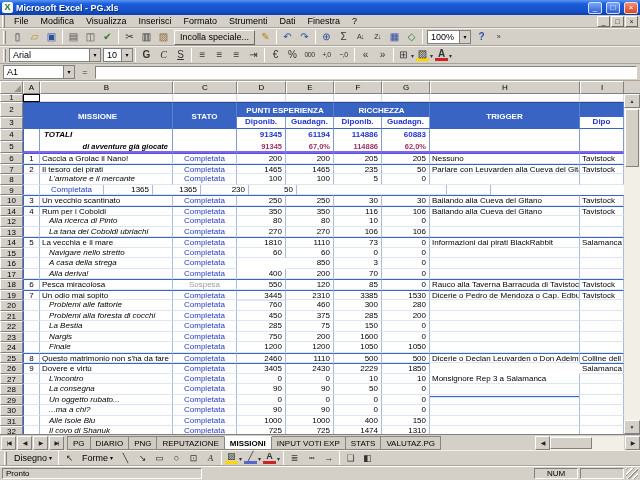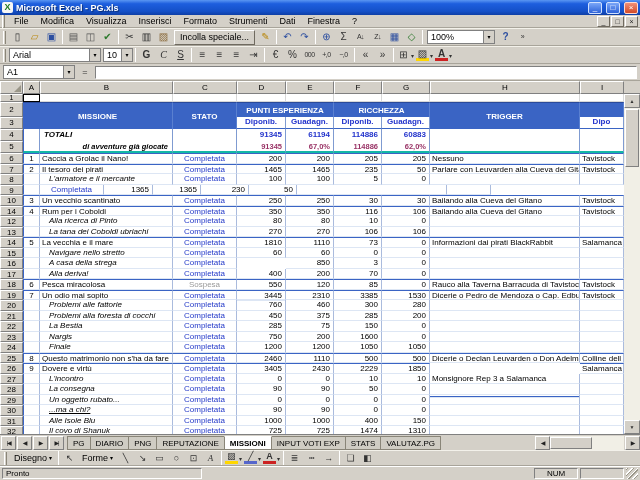--- a/index.html
+++ b/index.html
@@ -28,21 +28,21 @@
   .tb-glyph.small{font-size:7px;letter-spacing:-.5px}
   .tb-glyph.boldg{font-weight:bold}
   .tb-glyph.italg{font-style:italic;font-family:"Liberation Serif",serif}
   .tb-glyph.undg{text-decoration:underline}
   .tb-dd{font-style:normal;font-size:6px;color:#333;margin-left:1px}
   .tb-sep{width:1px;height:14px;background:#8a8578;border-right:1px solid #fff;margin:0 2px;flex:0 0 auto}
   .tb-text-btn{font-size:9px;height:15px;line-height:13px;padding:0 5px;border:1px solid;border-color:#fff #6f6a60 #6f6a60 #fff;background:#D4D0C8;margin:0 2px;white-space:nowrap;flex:0 0 auto}
   .combo{background:#fff;border:1px solid #808080;height:14px;display:flex;align-items:center;font-size:9px;padding-left:3px;flex:0 0 auto}
   .combo .cval{flex:1;overflow:hidden;white-space:nowrap}
   .combo .dd{width:11px;height:12px;background:#D4D0C8;border-left:1px solid #808080;font-size:6px;text-align:center;line-height:12px;margin-left:2px}
-  .combo.font{width:92px}.combo.size{width:30px;margin-left:2px}.combo.zoom{width:68px;margin:0 2px}
+  .combo.font{width:92px}.combo.size{width:30px;margin-left:2px}.combo.zoom{width:44px;margin:0 2px}
   
   .formulabar{height:17px;flex:0 0 auto;display:flex;align-items:center;background:#D4D0C8;padding:1px 3px;gap:3px;border-bottom:1px solid #a8a49a}
   .combo.namebox{width:72px}
   .eq{width:14px;height:13px;text-align:center;font-size:9px;line-height:13px;color:#333;flex:0 0 auto}
   .fx{flex:1;height:13px;background:#fff;border:1px solid;border-color:#808080 #fff #fff #808080;font-size:9px;line-height:11px;padding:0 2px}
   
   .sheet{flex:1;display:flex;flex-direction:column;background:#fff;overflow:hidden}
   .colheaders{height:13px;flex:0 0 auto;display:flex}
   .corner{width:23px;height:13px;background:#D4D0C8;border:1px solid;border-color:#fff #808080 #808080 #fff;position:relative;flex:0 0 auto}
   .corner::after{content:"";position:absolute;right:1px;bottom:1px;border-left:7px solid transparent;border-bottom:7px solid #9a9688}
@@ -70,21 +70,21 @@
   .subhd{background:#fff;color:#2233CC;font-weight:bold;font-size:8px;line-height:10px;text-align:center;height:12px;
      border-right:1px solid #7f9bd1;border-bottom:1px solid #3A64C4;overflow:hidden;flex:0 0 auto}
   
   .sumrow{height:12px}
   .sumrow .rh{line-height:10px}
   .sumrow .cell{border-right:1px solid #7f9bd1;line-height:11px}
   .lab-tot{font-weight:bold;font-style:italic;padding-left:4px}
   .lab-pct{font-weight:bold;font-style:italic;text-align:right;font-size:7.5px;padding-right:4px}
   .v-tot{color:#2233CC;font-weight:bold}
   .v-pct{color:#993366;font-weight:bold;font-size:7.5px}
-  .sr2 .cell{border-bottom:2px solid #14b8a6}
+  .sr2 .cell{border-bottom:2px solid #8b5cf6}
   
   .drow{height:10.5px}
   .drow .rh{line-height:9px}
   .drow .cell{border-right:1px solid #aabbdd;border-bottom:1px solid #dde6f4;line-height:9.5px}
   .mainrow .cell{border-top:1px solid #3A64C4}
   .ca{text-align:center;border-left:1px solid #3A64C4 !important}
   .cb.subq{font-style:italic;padding-left:9px}
   .cst{text-align:center;color:#2238C8}
   .cst.gray{color:#9A9A9A}
   .num{text-align:right;padding-right:3px}
@@ -672,21 +672,21 @@
             <span class="cell num" style="width: 49px;">0</span>
             <span class="cell num" style="width: 48px;">0</span>
             <span class="cell num" style="width: 48px;">0</span>
             <span class="cell num" style="width: 48px;">0</span>
             <span class="cell ctr" style="width: 150px;"></span>
             <span class="cell cpl" style="width: 44px;"></span>
           </div>
           <div class="grow drow subrow">
             <span class="rh">30</span>
             <span class="cell ca" style="width: 17px;"></span>
-            <span class="cell cb subq" style="width: 133px; text-decoration: underline;">...ma a chi?</span>
+            <span class="cell cb subq" style="width: 133px;">...ma a chi?</span>
             <span class="cell cst" style="width: 64px;">Completata</span>
             <span class="cell num" style="width: 49px;">90</span>
             <span class="cell num" style="width: 48px;">90</span>
             <span class="cell num" style="width: 48px;">0</span>
             <span class="cell num" style="width: 48px;">0</span>
             <span class="cell ctr" style="width: 150px;"></span>
             <span class="cell cpl" style="width: 44px;"></span>
           </div>
           <div class="grow drow subrow">
             <span class="rh">31</span>

